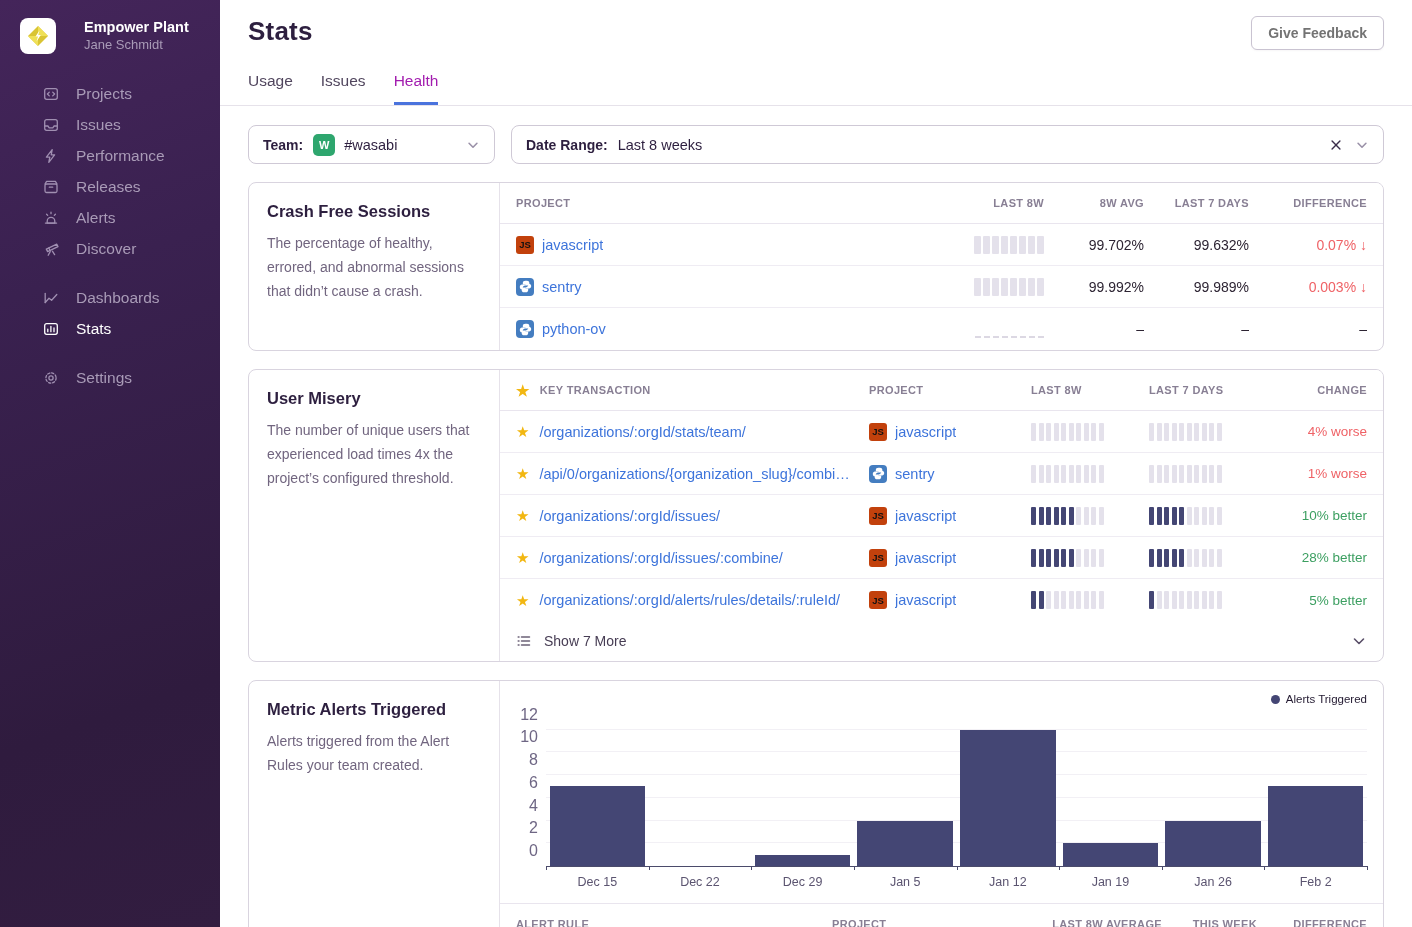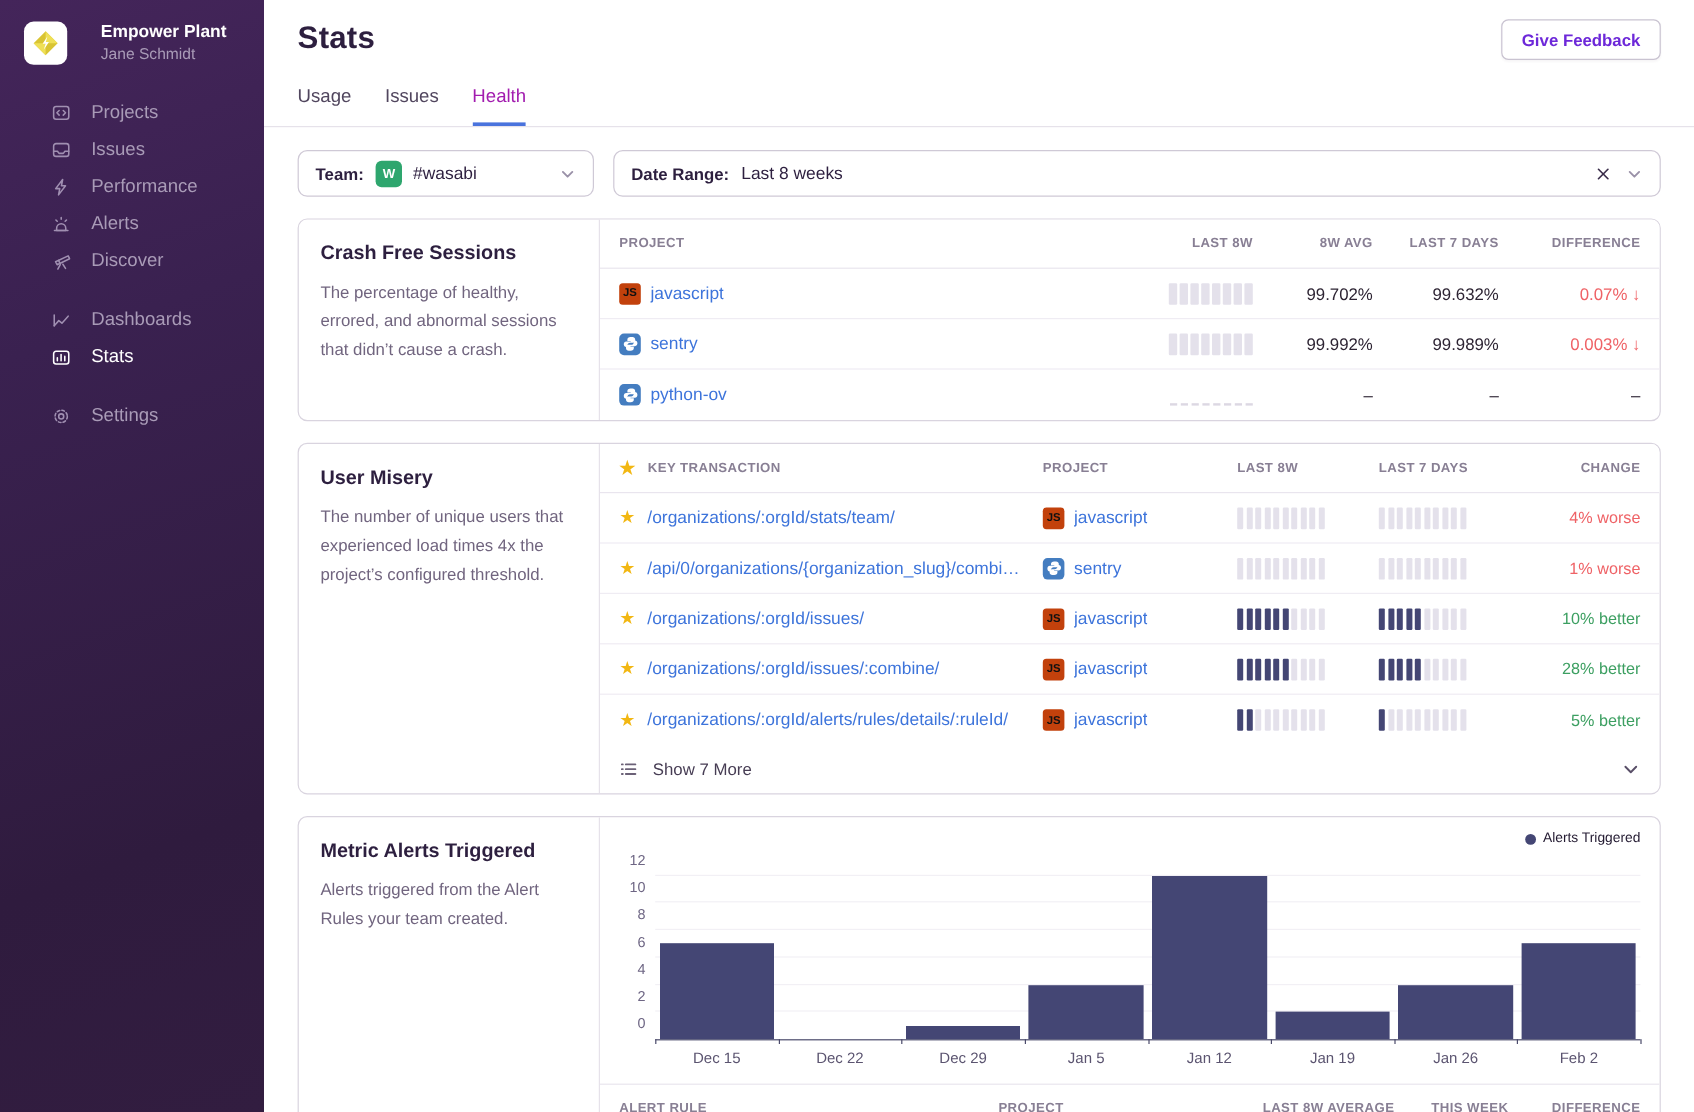--- a/index.html
+++ b/index.html
@@ -22,21 +22,21 @@
   .nav-item.active { color:#fff; }
   .nav-item.active .nav-icon { color:#fff; }
   .nav-icon svg { width:16px; height:16px; }
 
   
   .main { margin-left:220px; width:1192px; height:927px; background:#fff; }
   .page-header { display:flex; justify-content:space-between; align-items:flex-start;
     padding:16px 28px 0 28px; }
   .page-title { font-size:26px; font-weight:700; color:#2d1f3f; letter-spacing:.2px; }
   .feedback-btn { background:#fff; border:1px solid #c9c3d1; border-radius:6px;
-    height:34px; padding:0 16px; font-size:14px; font-weight:700; color:#6d28d9;
+    height:34px; padding:0 16px; font-size:14px; font-weight:700; color:#737373;
     font-family:"Liberation Sans", sans-serif; cursor:pointer;
     box-shadow:0 1px 2px rgba(43,34,51,.04); }
   .tabs { display:flex; gap:28px; padding:0 28px; margin-top:22px;
     border-bottom:1px solid #e6e2ea; }
   .tab { font-size:15.5px; color:#51465e; padding-bottom:12px; cursor:pointer;
     border-bottom:3px solid transparent; }
   .tab.active { color:#a21caf; border-bottom-color:#4a73dd; }
 
   .content { padding:19px 28px 0 28px; }
 
@@ -112,21 +112,21 @@
 
   
   .chart-wrap { position:relative; padding:10px 16px 0 0; }
   .legend { position:absolute; top:12px; right:16px; display:flex; align-items:center; gap:6px; }
   .legend-dot { width:9px; height:9px; border-radius:50%; background:#444674; }
   .legend-label { font-size:11.5px; color:#231a31; }
   .plot { position:relative; margin-left:46px; height:150px; margin-top:26px;
     border-bottom:1px solid #4b4b6b; }
   .gridline { position:absolute; left:0; right:0; height:1px; background:#f2f0f5; }
   .ylabel { position:absolute; left:-40px; width:32px; text-align:right;
-    font-size:12px; color:#6e6684; transform:translateY(-6px); }
+    font-size:16px; color:#6e6684; transform:translateY(-6px); }
   .bars { position:absolute; left:0; right:0; bottom:0; top:0; display:flex; align-items:flex-end; }
   .bar-slot { flex:1; display:flex; justify-content:center; align-items:flex-end; height:100%; }
   .bar { width:93%; background:#444674; }
   .tick { position:absolute; top:100%; width:1px; height:4px; background:#4b4b6b; }
   .xlabels { display:flex; margin-left:46px; margin-top:8px; }
   .xlabel { flex:1; text-align:center; font-size:12.5px; color:#5b5470; }
   .alerts-tbl-header { margin-top:14px; border-top:1px solid #e9e5ee; height:40px;
     display:grid; grid-template-columns:1fr 180px 150px 95px 110px;
     align-items:center; padding:0 16px; }
 </style>
@@ -167,20 +167,29 @@
         </span>
         <span>Issues</span>
       </div>
       <div class="nav-item">
         <span class="nav-icon">
           <svg viewBox="0 0 16 16" fill="none" stroke="currentColor" stroke-width="1.3" stroke-linejoin="round">
             <path d="M9.2 1.6 3.4 9.2h3.4l-1 5.2 5.8-7.6H8.2l1-5.2z"></path>
           </svg>
         </span>
         <span>Performance</span>
+      </div>
+      <div class="nav-item">
+        <span class="nav-icon">
+          <svg viewBox="0 0 16 16" fill="none" stroke="currentColor" stroke-width="1.3" stroke-linecap="round" stroke-linejoin="round">
+            <rect x="2" y="5" width="12" height="8.5" rx="1.5"></rect>
+            <path d="M2 5l1.6-2.6h8.8L14 5M6.3 8.2h3.4"></path>
+          </svg>
+        </span>
+        <span>Releases</span>
       </div>
       <div class="nav-item">
         <span class="nav-icon">
           <svg viewBox="0 0 16 16" fill="none" stroke="currentColor" stroke-width="1.3" stroke-linecap="round" stroke-linejoin="round">
             <path d="M4.2 11.2a3.8 3.8 0 0 1 7.6 0v1.9H4.2z"></path>
             <path d="M2.4 13.1h11.2M8 2.2v1.5M3.6 4.3l1.1 1.1M12.4 4.3l-1.1 1.1"></path>
           </svg>
         </span>
         <span>Alerts</span>
       </div>

